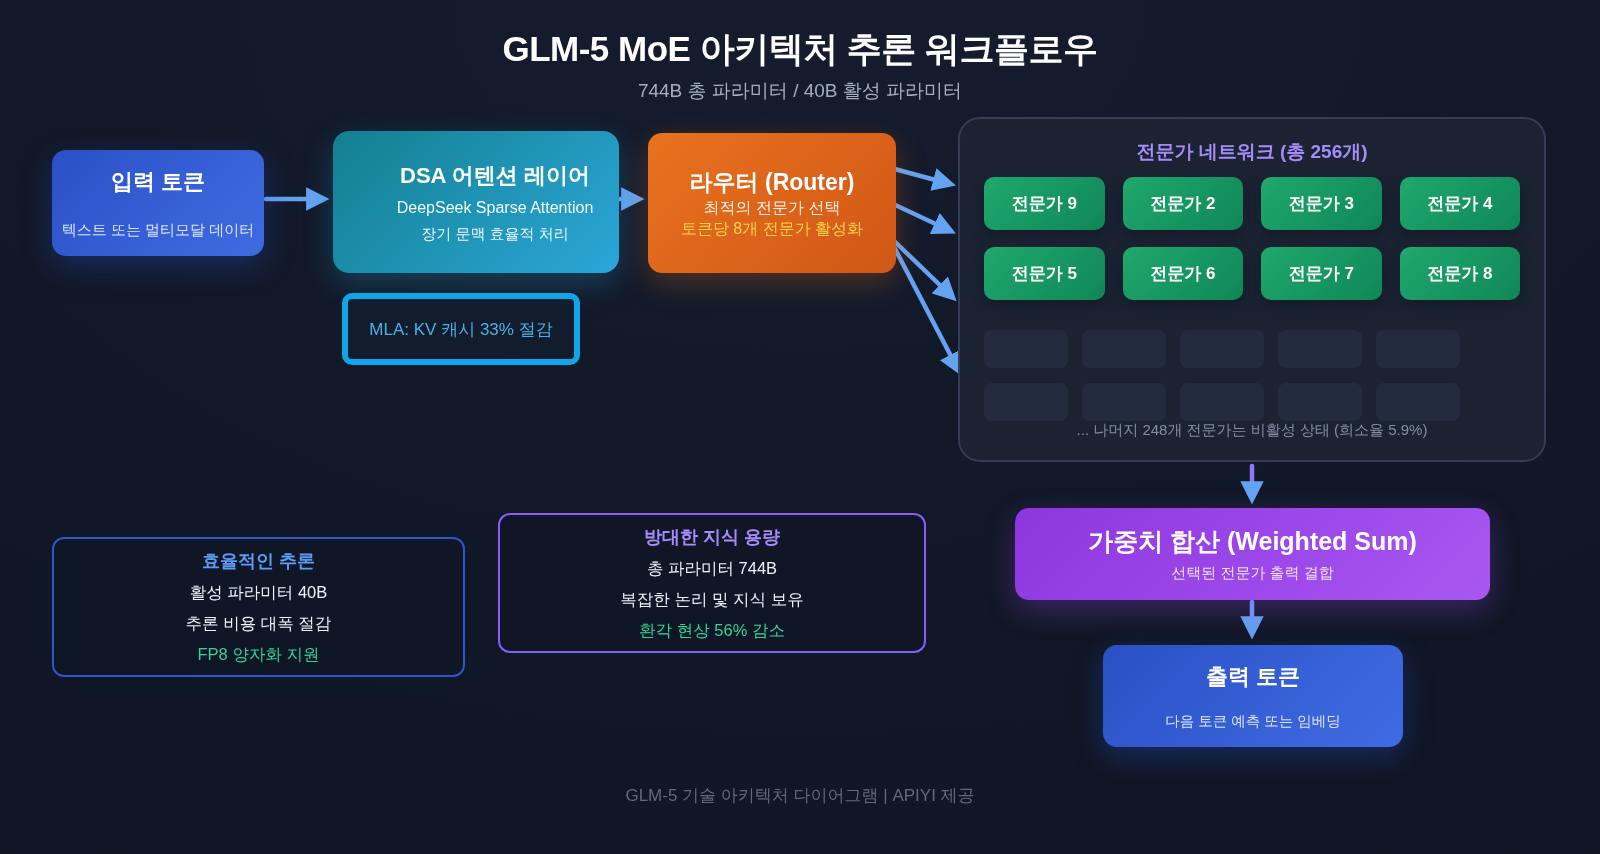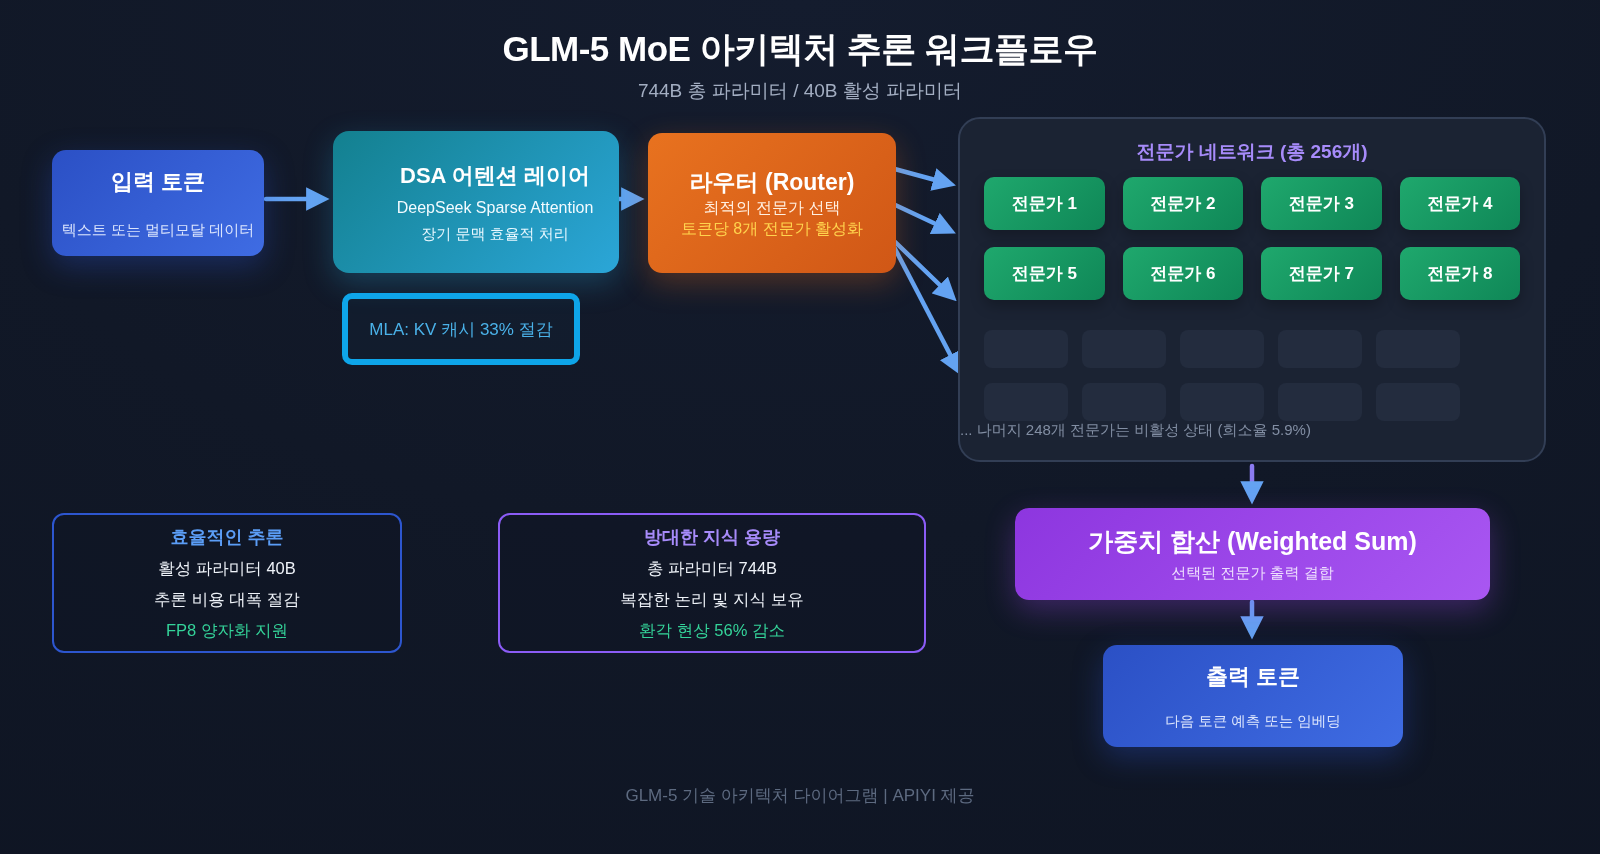--- a/index.html
+++ b/index.html
@@ -95,21 +95,21 @@
   }
   .ghost-row{
     position:absolute;left:24px;display:flex;gap:14px;
   }
   .ghost-row.r1{top:211px;}
   .ghost-row.r2{top:264px;}
   .ghost-box{
     width:84px;height:38px;border-radius:8px;background:#232c3e;
   }
   .inactive-note{
-    position:absolute;top:302px;left:0;width:100%;text-align:left;
+    position:absolute;top:302px;left:0;width:100%;text-align:center;
     color:#828ea3;font-size:15px;
   }
 
   .weighted-node{
     left:1015px;top:508px;width:475px;height:92px;
     background:linear-gradient(135deg,#8d36df 0%,#a957f2 100%);
     box-shadow:0 10px 30px rgba(155,70,234,0.32);
     gap:6px;
   }
   .weighted-node .t{font-size:25px;}
@@ -124,21 +124,21 @@
   .output-node .t{font-size:22px;}
   .output-node .s{font-size:14.5px;color:#e4ecff;}
 
   
   .info-card{
     position:absolute;top:513px;height:140px;border-radius:12px;
     display:flex;flex-direction:column;align-items:center;justify-content:center;
     gap:9px;text-align:center;background:rgba(13,20,36,0.35);
     box-sizing:border-box;
   }
-  .info-card.c1{left:52px;width:350px;border:2px solid #2d56cf;}
+  .info-card.c1{left:52px;width:413px;border:2px solid #2d56cf;margin-top:24px;}
   .info-card.c2{left:498px;width:428px;border:2px solid #8b5cf6;}
   .info-card .ct{font-size:18px;font-weight:bold;}
   .info-card.c1 .ct{color:#5b9df6;}
   .info-card.c2 .ct{color:#a78bfa;}
   .info-card .cl{font-size:16.5px;color:#eef2f8;}
   .info-card .ch{font-size:16.5px;color:#34d399;}
 
   
   svg.arrows{position:absolute;inset:0;pointer-events:none;}
   svg.arrows line{stroke:#64a3f2;stroke-width:4.5;stroke-linecap:round;}
@@ -185,21 +185,21 @@
 
   <div class="node router-node">
     <div class="t">라우터 (Router)</div>
     <div class="s1">최적의 전문가 선택</div>
     <div class="s2">토큰당 8개 전문가 활성화</div>
   </div>
 
   <div class="expert-panel">
     <div class="panel-title">전문가 네트워크 (총 256개)</div>
     <div class="expert-grid">
-      <div class="expert-box">전문가 1</div>
+      <div class="expert-box">전문가 9</div>
       <div class="expert-box">전문가 2</div>
       <div class="expert-box">전문가 3</div>
       <div class="expert-box">전문가 4</div>
       <div class="expert-box">전문가 5</div>
       <div class="expert-box">전문가 6</div>
       <div class="expert-box">전문가 7</div>
       <div class="expert-box">전문가 8</div>
     </div>
     <div class="ghost-row r1">
       <div class="ghost-box"></div>

